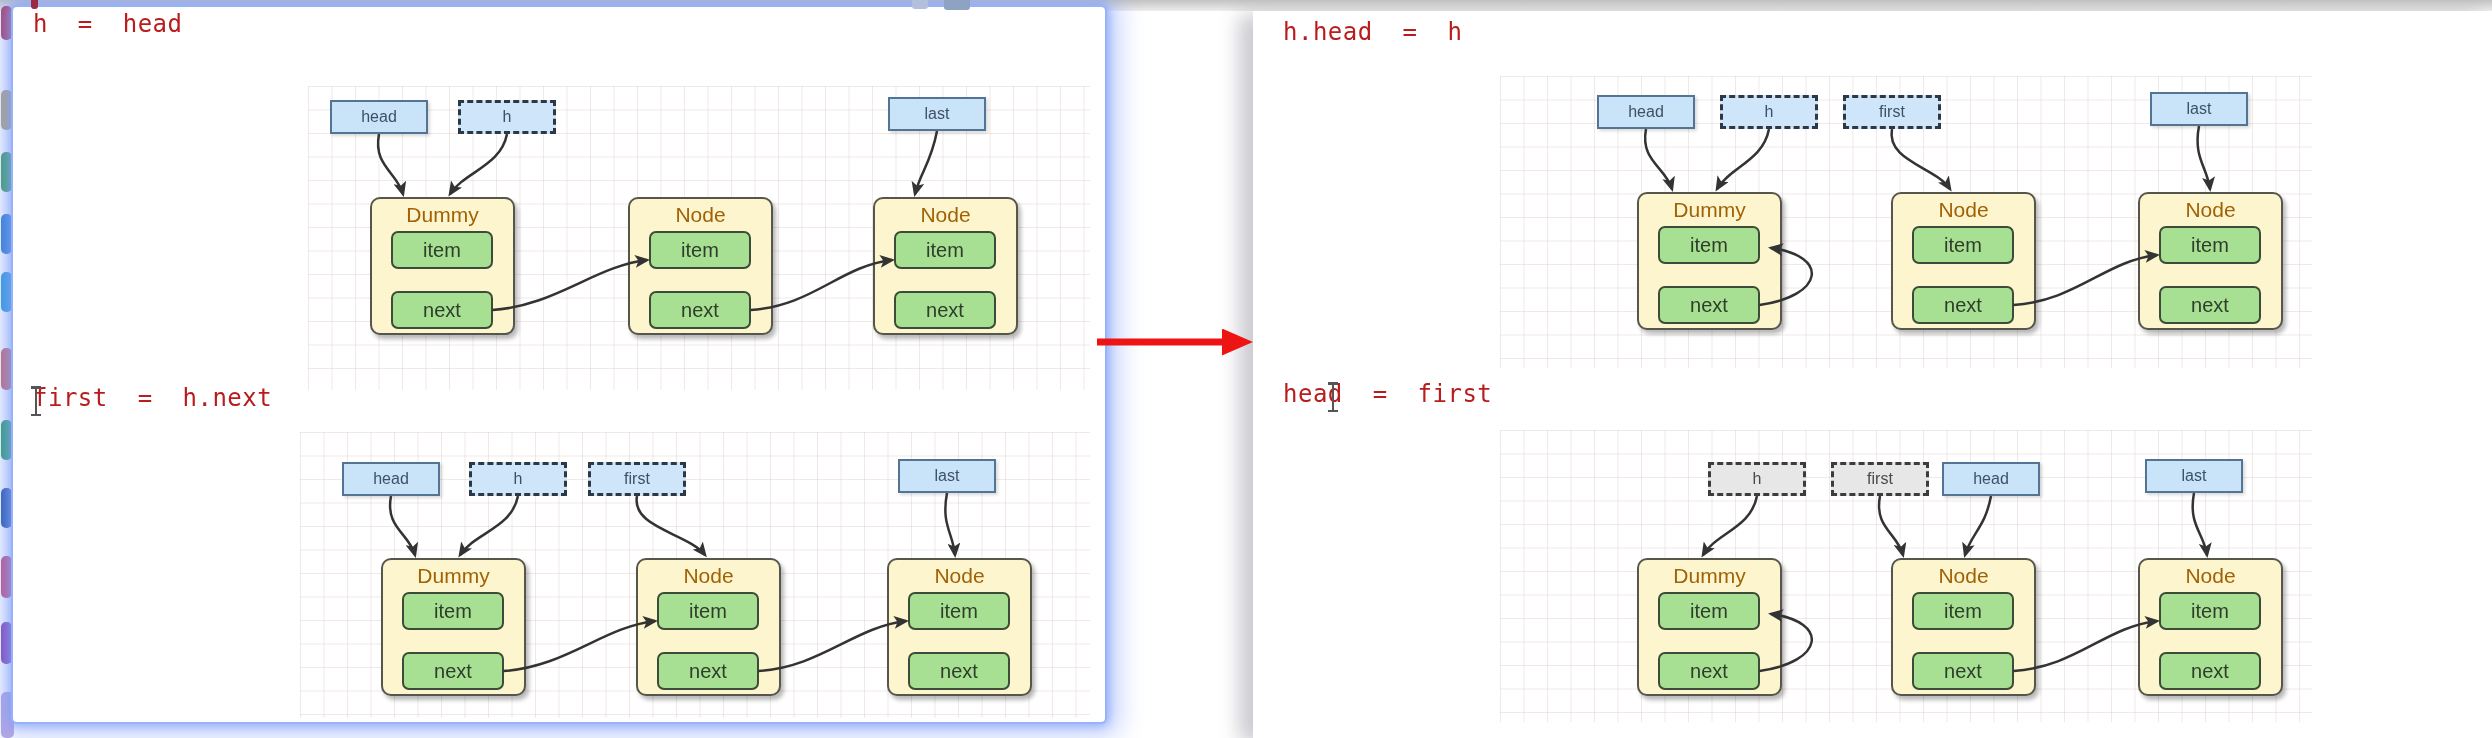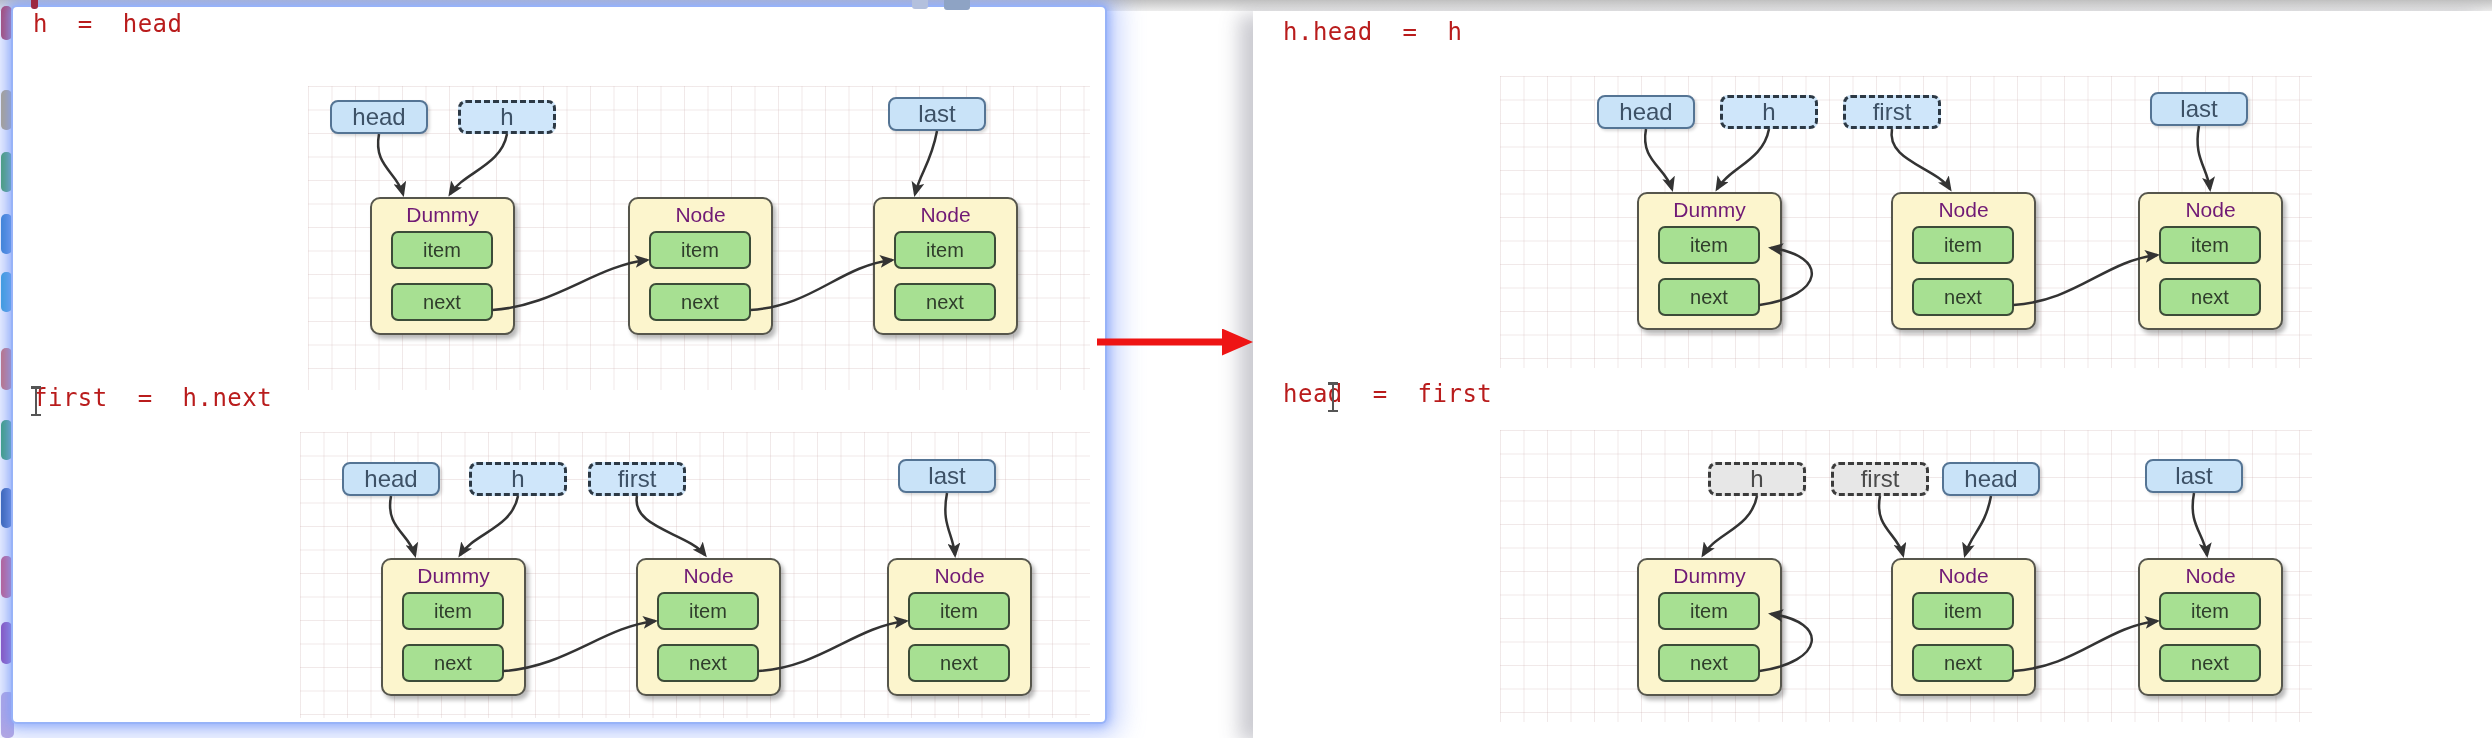--- a/index.html
+++ b/index.html
@@ -25,36 +25,36 @@
     background-image:
       linear-gradient(to right, rgba(208,182,182,.30) 1px, transparent 1px),
       linear-gradient(to bottom, rgba(208,182,182,.30) 1px, transparent 1px);
     background-size:23.5px 23.5px;}
 
   
   .code{position:absolute;z-index:4;font:24px "DejaVu Sans Mono",monospace;
         color:#b91c1c;white-space:pre;letter-spacing:.5px;}
 
   
-  .ptr{position:absolute;width:98px;height:34px;box-sizing:border-box;border-radius:8px;
+  .ptr{position:absolute;width:98px;height:34px;box-sizing:border-box;border-radius:0;
        display:flex;align-items:center;justify-content:center;z-index:4;
-       font-size:24px;color:#3d5166;background:#c9e3f8;border:2.5px solid #547494;
+       font-size:16px;color:#3d5166;background:#c9e3f8;border:2.5px solid #547494;
        box-shadow:2px 2px 3px rgba(0,0,0,.15);}
   .ptr.blue-dashed{border:3px dashed #2c3945;background:#cfe6fa;box-shadow:none;}
   .ptr.gray-dashed{border:3px dashed #3c3c3c;background:#e7e7e7;color:#4a4a4a;box-shadow:none;}
 
   
   .node{position:absolute;width:145px;height:138px;box-sizing:border-box;border-radius:10px;
         background:#fcf5cd;border:2.5px solid #56564c;z-index:4;
         box-shadow:3px 4px 4px rgba(0,0,0,.28);}
-  .node-title{text-align:center;font-size:21px;color:#701a75;margin-top:4px;}
+  .node-title{text-align:center;font-size:21px;color:#a16207;margin-top:4px;}
   .fld{position:absolute;left:19px;width:102px;height:38px;box-sizing:border-box;border-radius:7px;
        background:#a7e092;border:2.5px solid #3c4c38;display:flex;align-items:center;
        justify-content:center;font-size:20px;color:#2f3d2b;}
-  .fld.f0{top:32px}.fld.f1{top:84px}
+  .fld.f0{top:32px}.fld.f1{top:92px}
 
   
   .ibeam{position:absolute;width:12px;height:30px;z-index:7;}
   .ibeam::before,.ibeam::after{content:"";position:absolute;left:1px;right:1px;height:2.5px;background:#555;}
   .ibeam::before{top:0}.ibeam::after{bottom:0}
   .ibeam span{position:absolute;left:50%;top:2px;bottom:2px;width:2.5px;margin-left:-1.25px;background:#555;}
 
   
   #arrows{position:absolute;left:0;top:0;z-index:5;pointer-events:none;}
   .link{fill:none;stroke:#333333;stroke-width:2.5px;}

